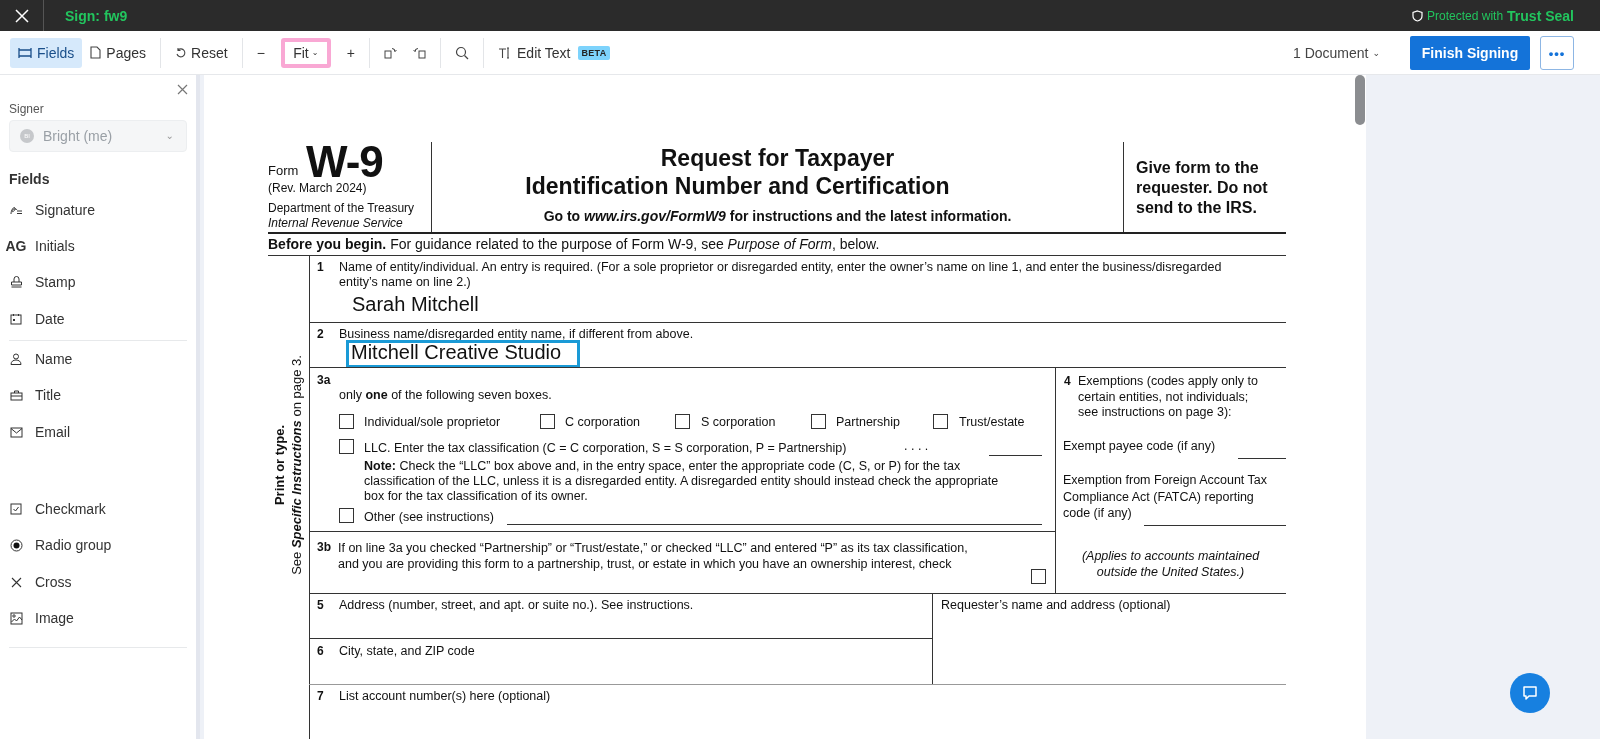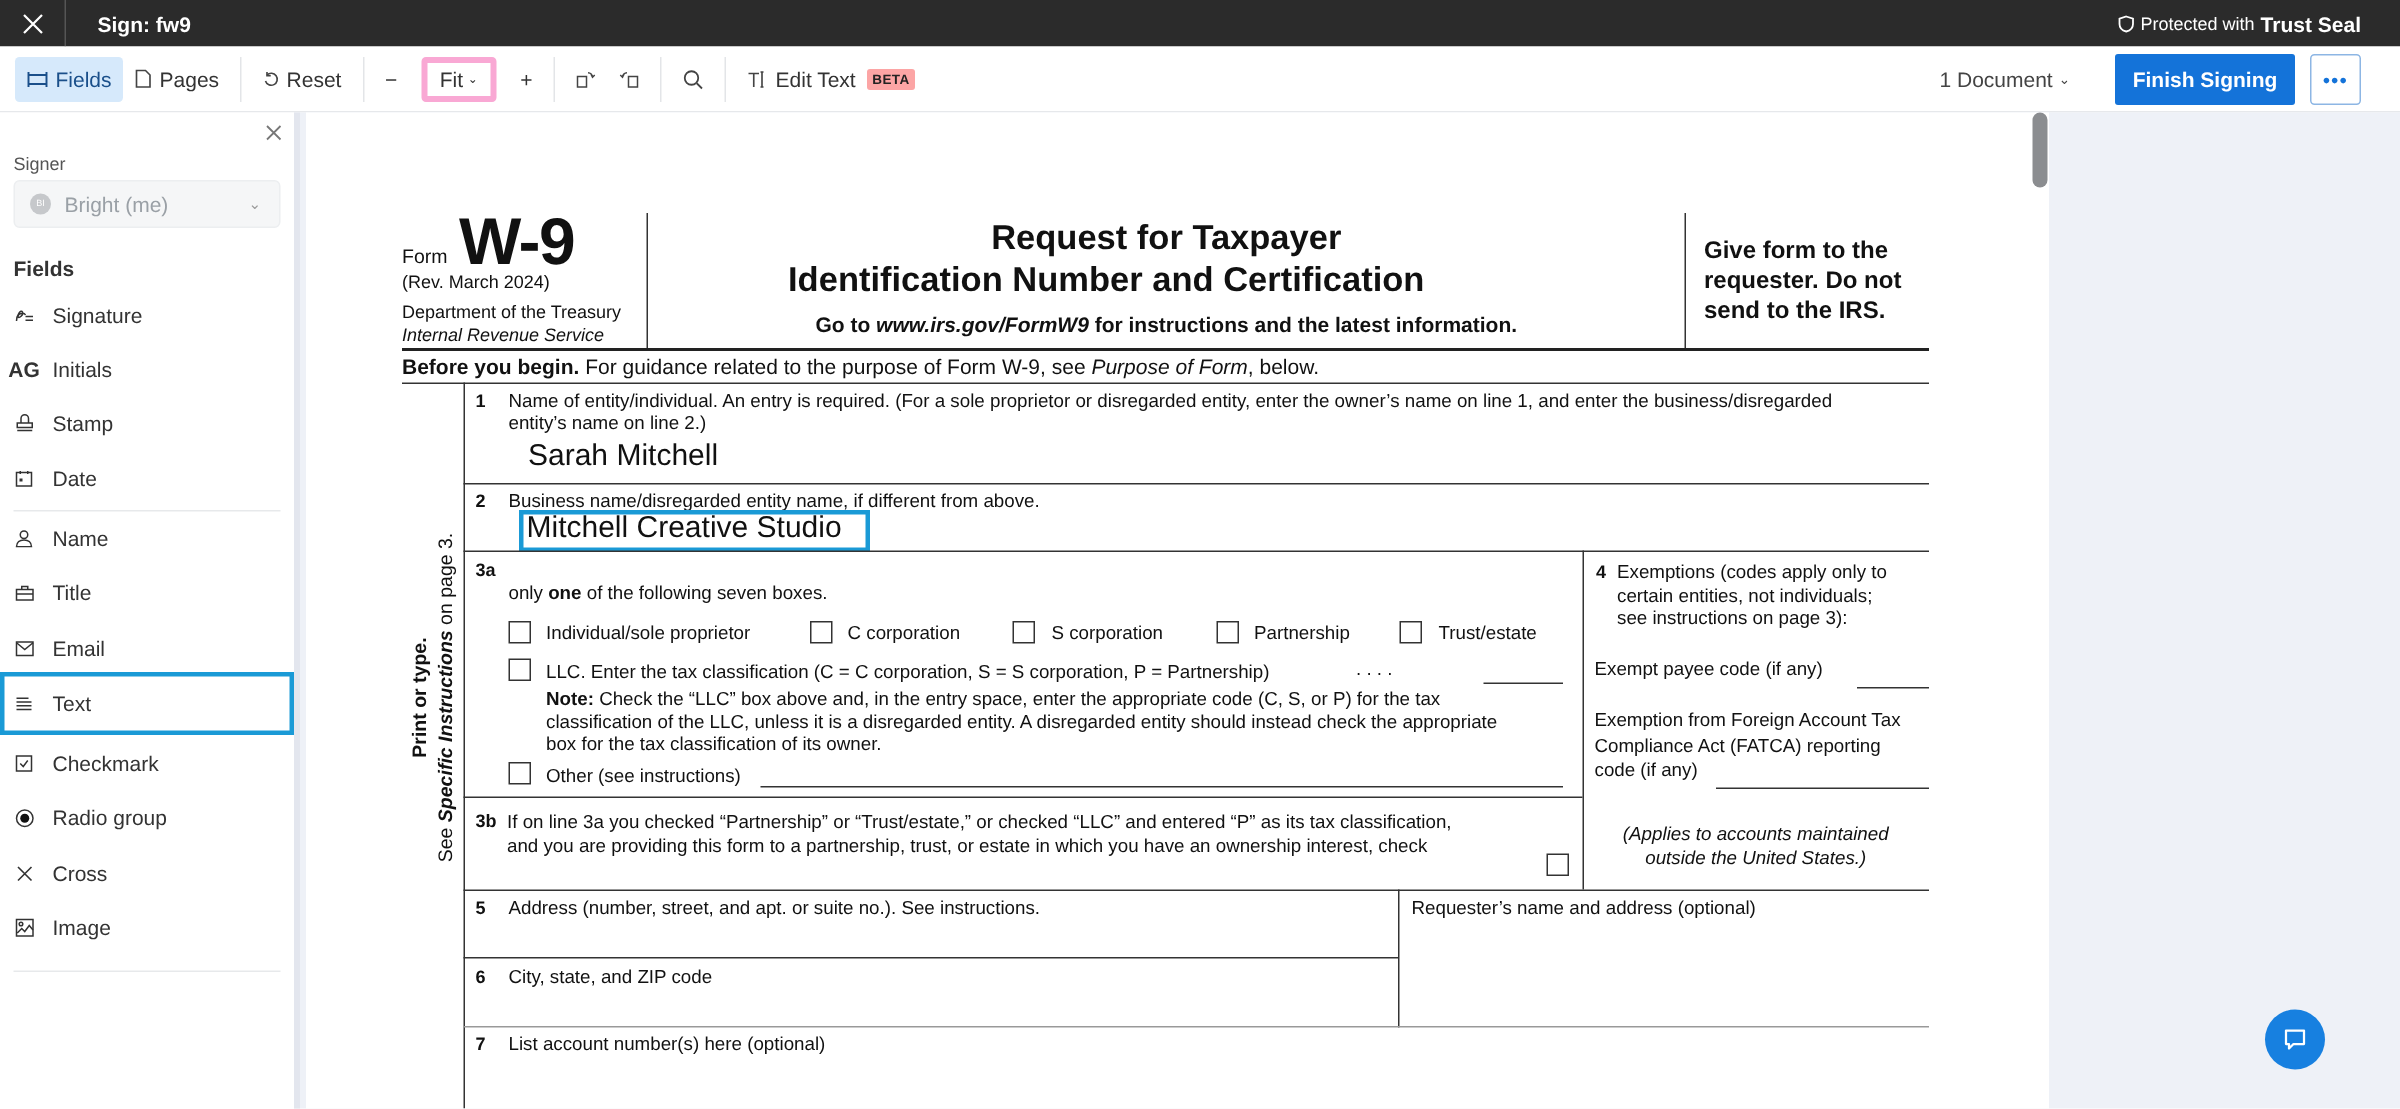--- a/index.html
+++ b/index.html
@@ -1,31 +1,31 @@
 <!DOCTYPE html>
 <html><head>
 <meta charset="utf-8">
 <style>
   * { box-sizing: border-box; margin: 0; padding: 0; }
   html, body { width: 1600px; height: 739px; overflow: hidden; background: #ffffff; font-family: "Liberation Sans", sans-serif; color: #1f2328; }
 
   
-  .titlebar { position: absolute; left: 0; top: 0; width: 1600px; height: 31px; background: #2b2b2b; color: #ffffff; display: flex; align-items: center; }
+  .titlebar { position: absolute; left: 0; top: 0; width: 1600px; height: 31px; background: #2b2b2b; color: #22c55e; display: flex; align-items: center; }
   .titlebar .close { width: 44px; height: 31px; display: flex; align-items: center; justify-content: center; border-right: 1px solid #555; }
   .titlebar .title { margin-left: 21px; font-size: 14px; font-weight: bold; }
   .titlebar .trust { position: absolute; right: 26px; top: 8px; font-size: 12px; display: flex; align-items: center; gap: 4px; }
   .titlebar .trust b { font-size: 14px; }
 
   
   .toolbar { position: absolute; left: 0; top: 31px; width: 1600px; height: 44px; background: #fff; border-bottom: 1px solid #e6e8eb; display: flex; align-items: center; padding-left: 10px; font-size: 14px; color: #333; }
   .tb-btn { height: 30px; display: flex; align-items: center; gap: 5px; padding: 0 8px; border-radius: 3px; cursor: pointer; }
   .tb-btn.active { background: #d6e9fb; color: #1a4f8a; }
   .tb-sep { width: 1px; height: 30px; background: #e3e5e8; margin: 0 6px; }
   .tb-fit { border: 4px solid #f9a8d4; border-radius: 3px; height: 30px; width: 50px; display: flex; align-items: center; justify-content: center; gap: 3px; margin: 0 8px; }
-  .beta { background: #fca5a5; color: #222; font-size: 9px; font-weight: bold; padding: 2px 3px; border-radius: 2px; margin-left: 3px; letter-spacing: .3px; }
+  .beta { background: #7dd3fc; color: #222; font-size: 9px; font-weight: bold; padding: 2px 3px; border-radius: 2px; margin-left: 3px; letter-spacing: .3px; }
   .tb-right { position: absolute; right: 0; top: 0; height: 44px; display: flex; align-items: center; }
   .doc-select { font-size: 14px; color: #444; margin-right: 30px; display: flex; align-items: center; gap: 4px; }
   .finish-btn { background: #1473d9; color: #fff; font-weight: bold; font-size: 14px; width: 120px; height: 34px; border-radius: 2px; display: flex; align-items: center; justify-content: center; margin-right: 10px; }
   .more-btn { width: 34px; height: 34px; border: 1px solid #8db6e4; border-radius: 3px; display: flex; align-items: center; justify-content: center; color: #1473d9; font-weight: bold; margin-right: 26px; letter-spacing: 1px; font-size: 13px; }
 
   
   .sidebar { position: absolute; left: 0; top: 75px; width: 196px; height: 664px; background: #fff; }
   .sidebar-close { position: absolute; right: 8px; top: 6px; color: #777; font-size: 16px; }
   .signer-label { position: absolute; left: 9px; top: 27px; font-size: 12px; color: #555; }
   .signer-select { position: absolute; left: 9px; top: 45px; width: 178px; height: 32px; background: #f5f6f7; border: 1px solid #eceef0; border-radius: 4px; display: flex; align-items: center; padding-left: 10px; color: #9aa0a6; font-size: 14px; }
@@ -211,28 +211,20 @@
   </div>
   <div class="field-item" style="top:339px;">
     <span class="ic">
         <svg width="13" height="11" viewBox="0 0 13 11">
           <rect x="1" y="1" width="11" height="9" stroke="#333" fill="none"></rect>
           <path d="M1 1.5l5.5 4.5 5.5-4.5" stroke="#333" fill="none"></path>
         </svg>
       </span>
     <span>Email</span>
   </div>
-  <div class="field-item selected" style="top:373px;height:42px;">
-    <span class="ic">
-        <svg width="12" height="11" viewBox="0 0 12 11">
-          <path d="M1 1.5h8M1 4h10M1 6.5h10M1 9h10" stroke="#333" stroke-width="1"></path>
-        </svg>
-      </span>
-    <span>Text</span>
-  </div>
   <div class="field-item" style="top:416px;">
     <span class="ic">
         <svg width="12" height="12" viewBox="0 0 12 12">
           <rect x="1" y="1" width="10" height="10" stroke="#333" fill="none"></rect>
           <path d="M3.5 6l2 2 3-4" stroke="#333" fill="none"></path>
         </svg>
       </span>
     <span>Checkmark</span>
   </div>
   <div class="field-item" style="top:452px;">

